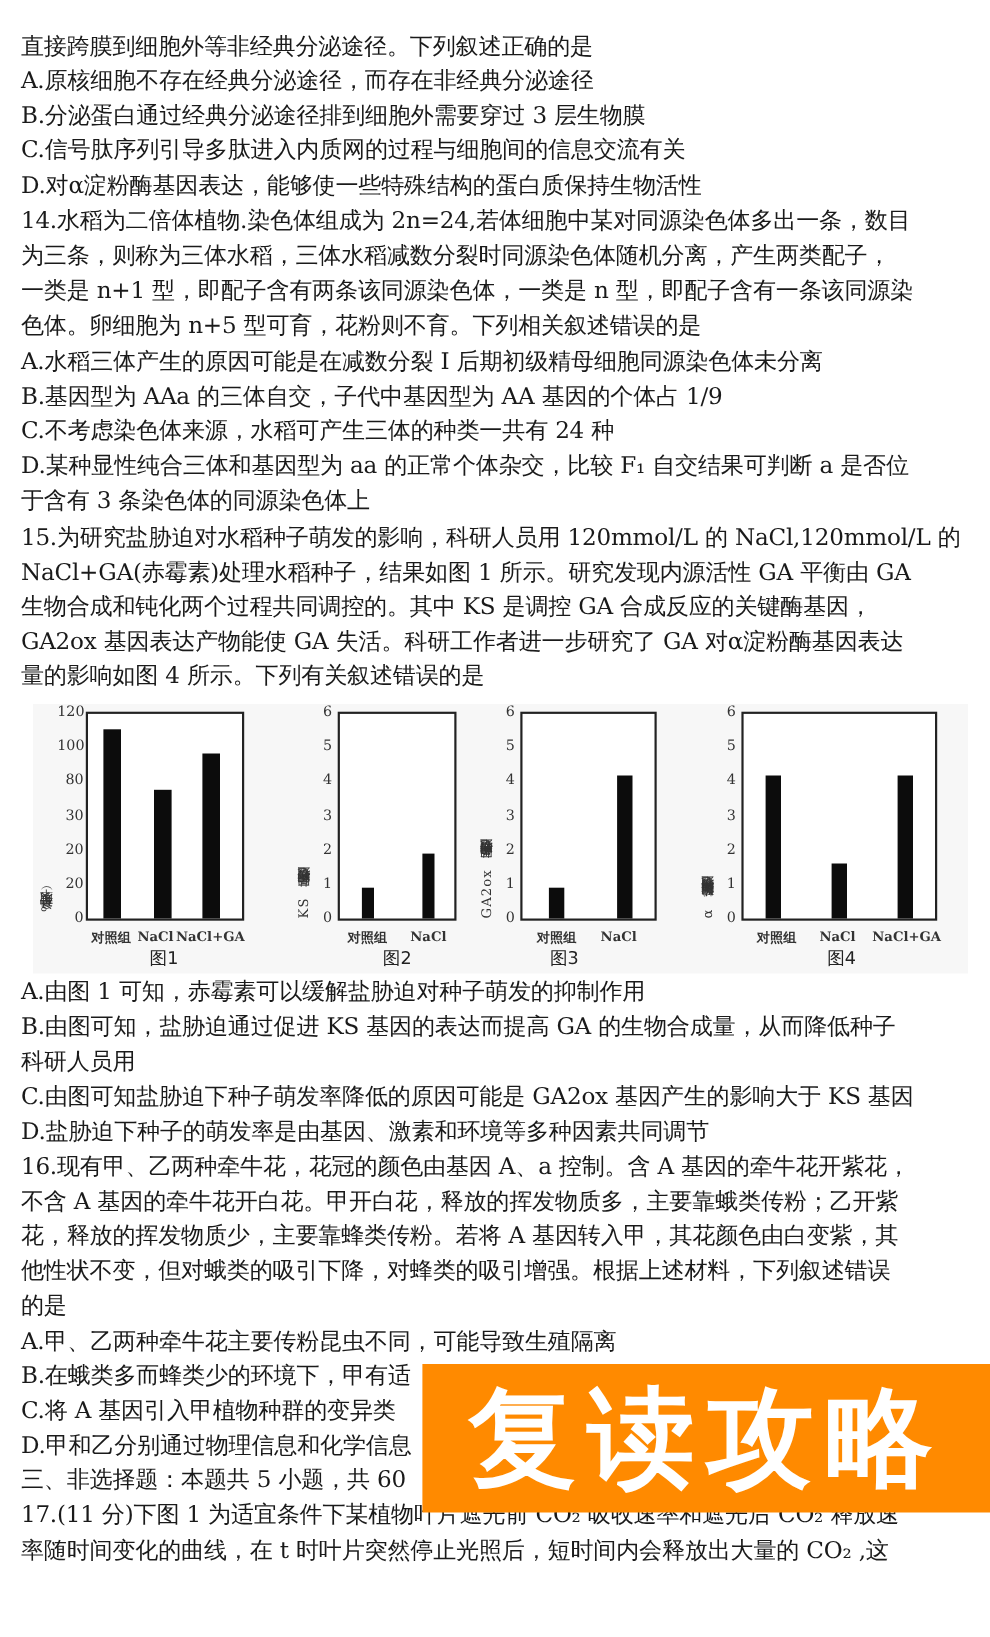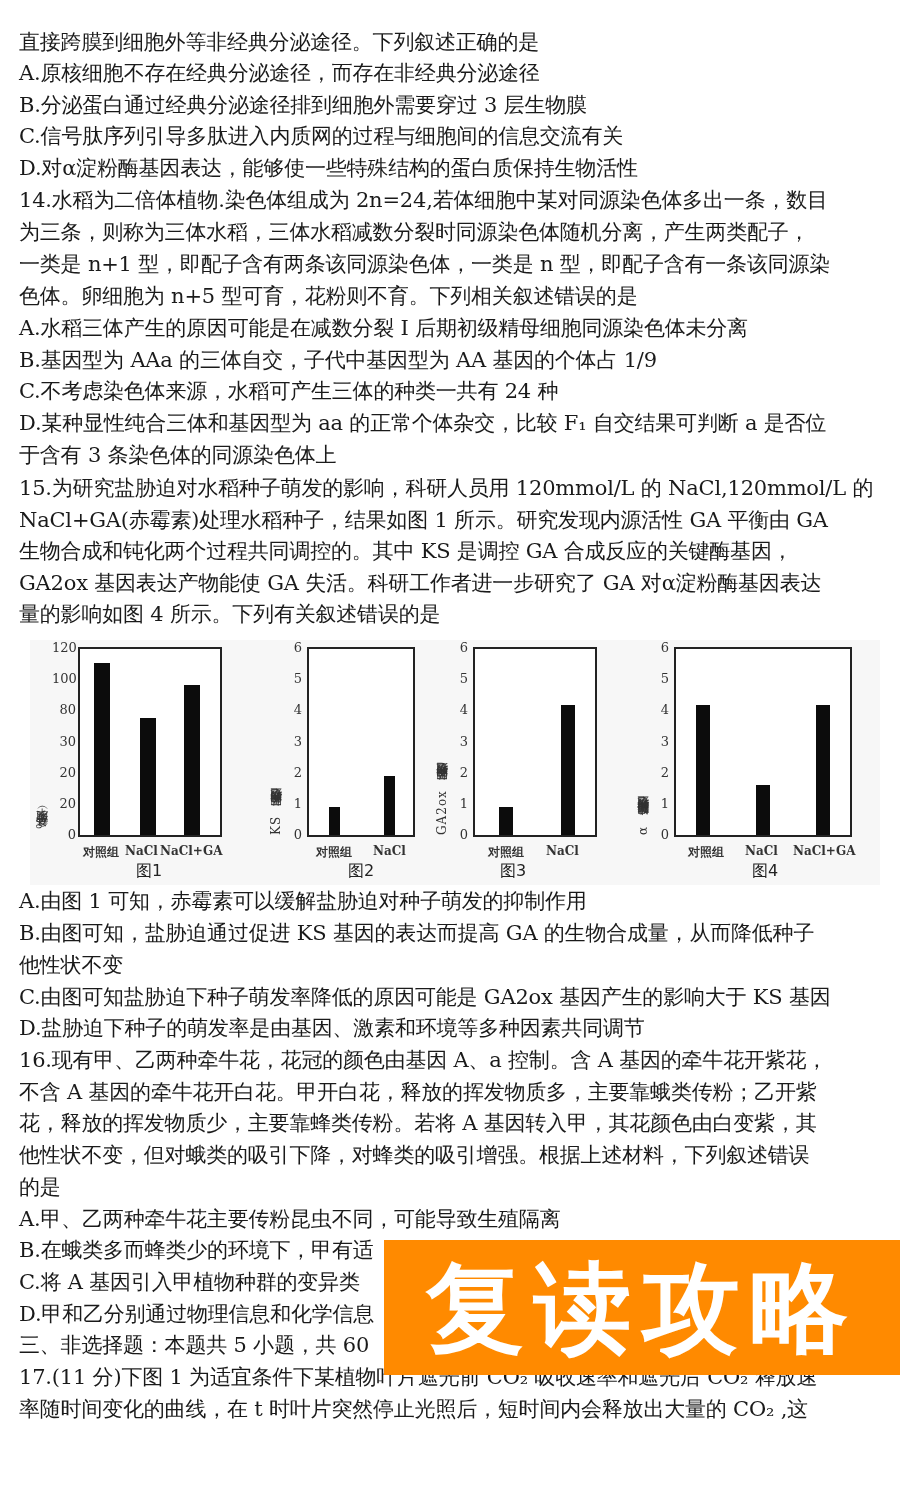--- a/index.html
+++ b/index.html
@@ -134,21 +134,21 @@
     <div class="xlabel" style="left:658px; top:204px">对照组</div>
     <div class="xlabel" style="left:715px; top:204px">NaCl</div>
     <div class="xlabel" style="left:763px; top:204px">NaCl+GA</div>
     <div class="figcap" style="left:722px; top:221px">图4</div>
   </div>
 </div>
 
 <div>
   <div class="line" style="top:889px">A.由图 1 可知，赤霉素可以缓解盐胁迫对种子萌发的抑制作用</div>
   <div class="line" style="top:921px">B.由图可知，盐胁迫通过促进 KS 基因的表达而提高 GA 的生物合成量，从而降低种子</div>
-  <div class="line" style="top:953px">他性状不变</div>
+  <div class="line" style="top:953px">科研人员用</div>
   <div class="line" style="top:985px">C.由图可知盐胁迫下种子萌发率降低的原因可能是 GA2ox 基因产生的影响大于 KS 基因</div>
   <div class="line" style="top:1016px">D.盐胁迫下种子的萌发率是由基因、激素和环境等多种因素共同调节</div>
 
   <div class="line" style="top:1048px">16.现有甲、乙两种牵牛花，花冠的颜色由基因 A、a 控制。含 A 基因的牵牛花开紫花，</div>
   <div class="line" style="top:1080px">不含 A 基因的牵牛花开白花。甲开白花，释放的挥发物质多，主要靠蛾类传粉；乙开紫</div>
   <div class="line" style="top:1111px">花，释放的挥发物质少，主要靠蜂类传粉。若将 A 基因转入甲，其花颜色由白变紫，其</div>
   <div class="line" style="top:1143px">他性状不变，但对蛾类的吸引下降，对蜂类的吸引增强。根据上述材料，下列叙述错误</div>
   <div class="line" style="top:1175px">的是</div>
   <div class="line" style="top:1207px">A.甲、乙两种牵牛花主要传粉昆虫不同，可能导致生殖隔离</div>
   <div class="line" style="top:1238px">B.在蛾类多而蜂类少的环境下，甲有适</div>

